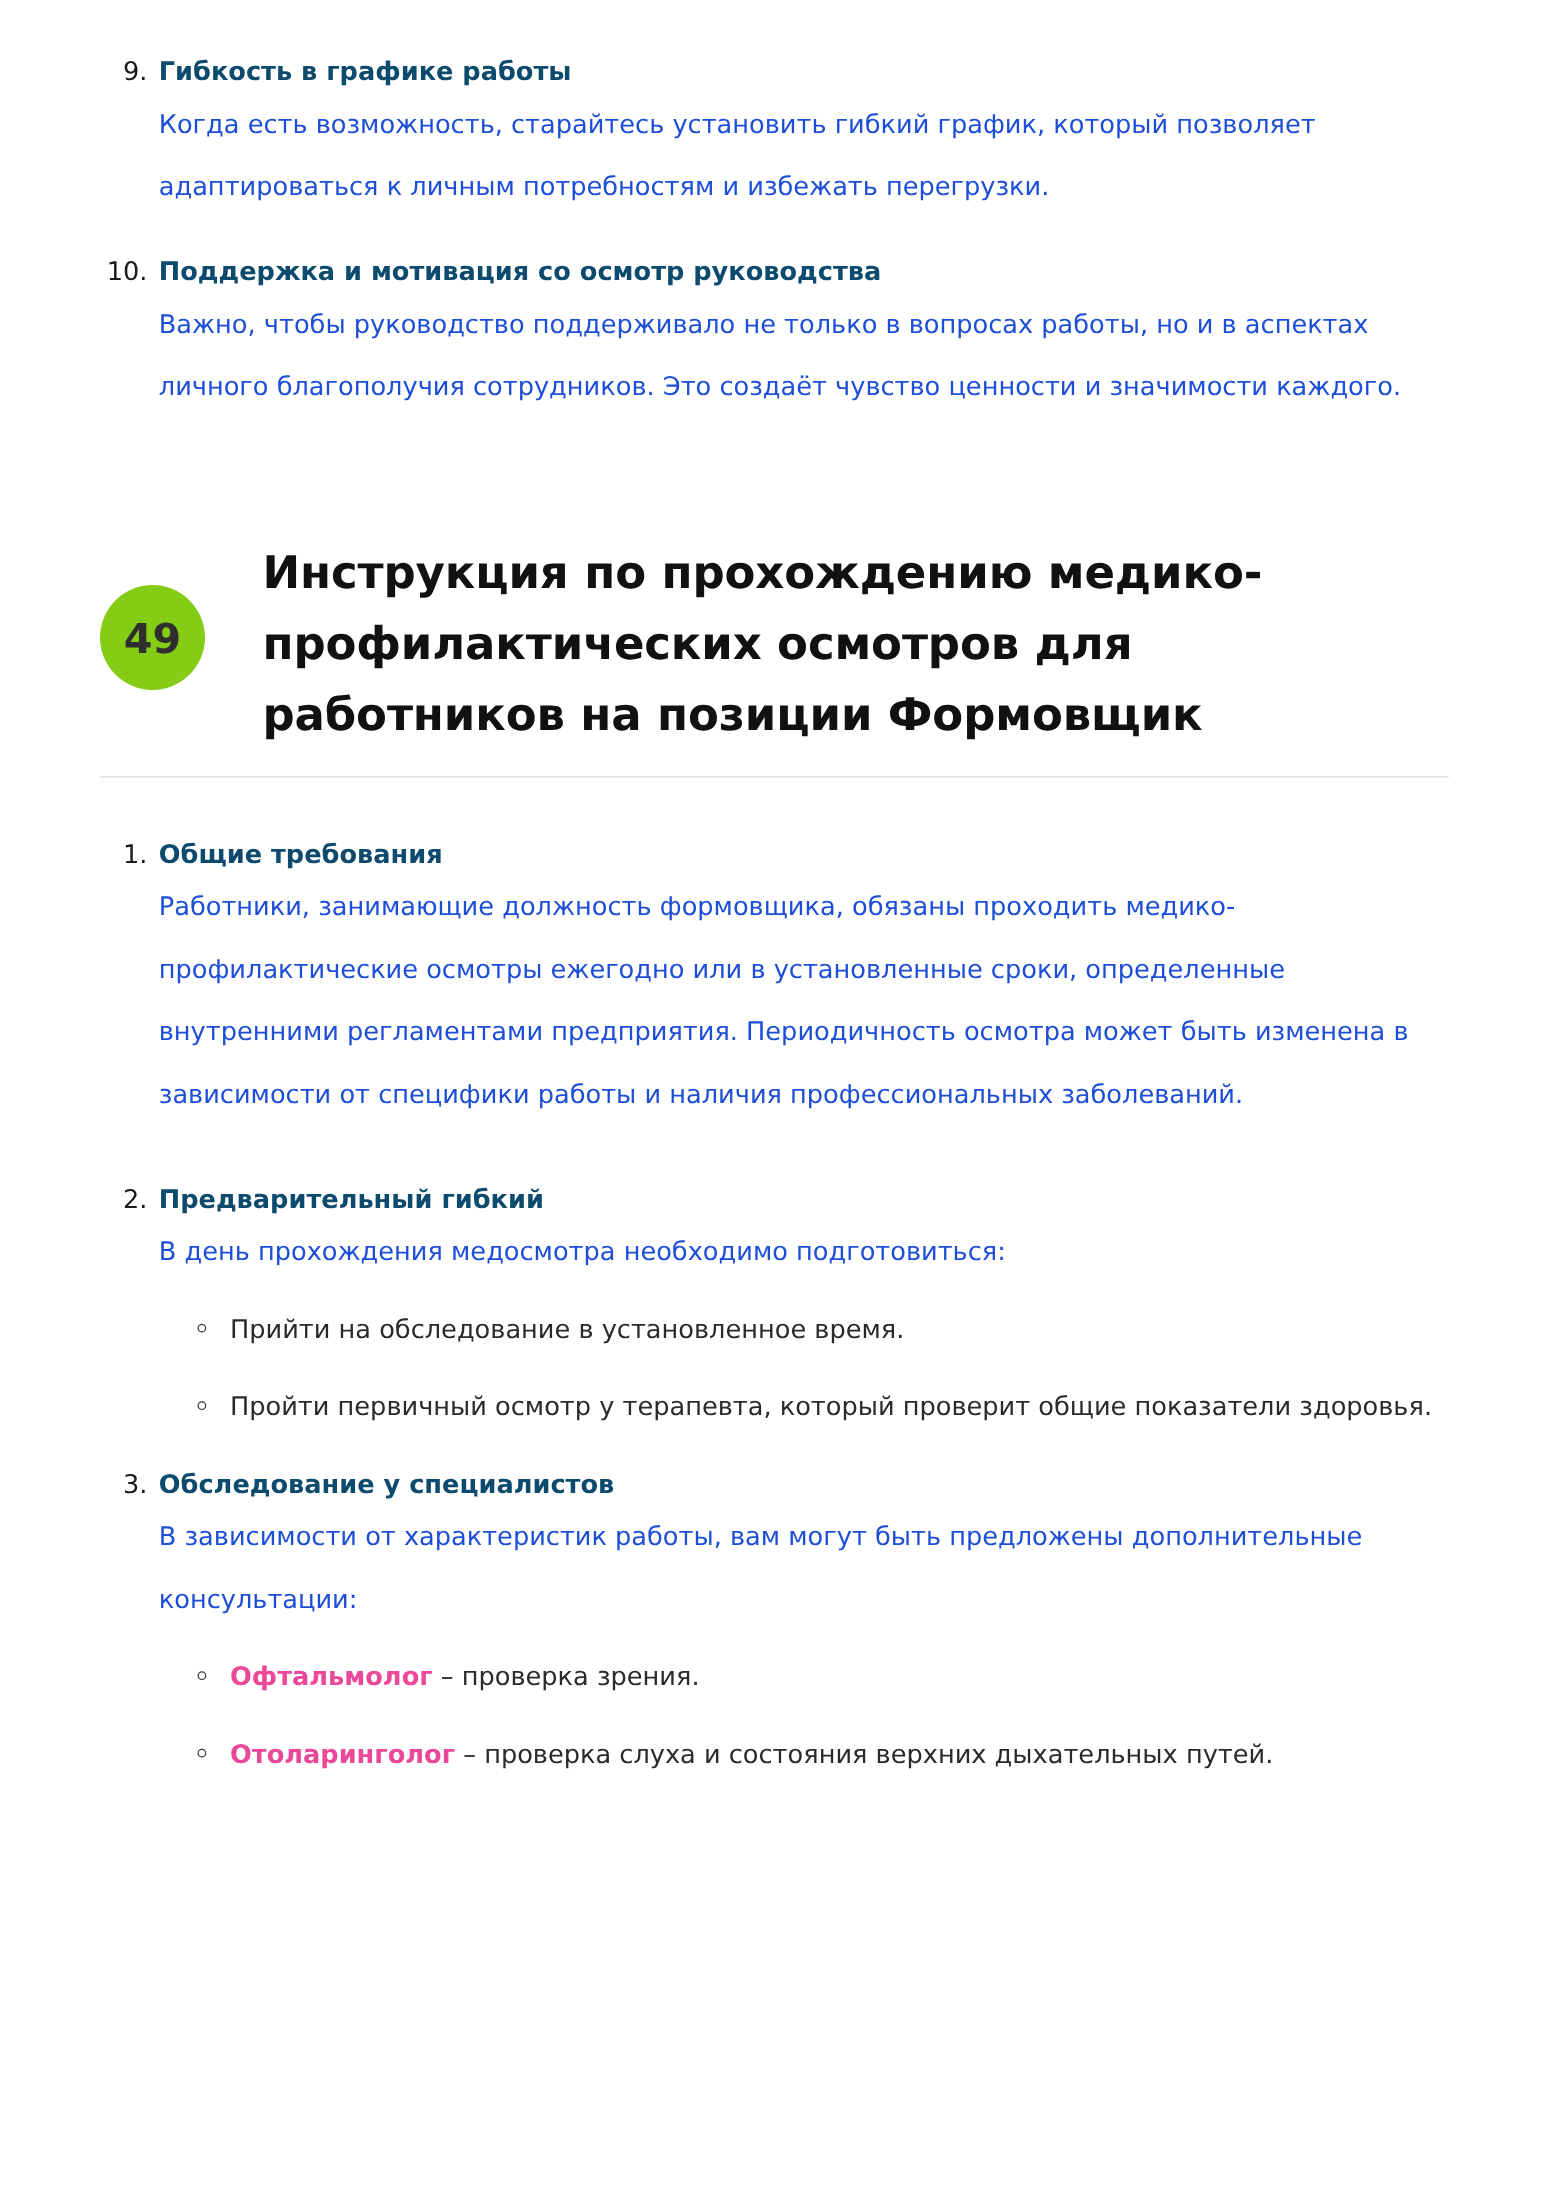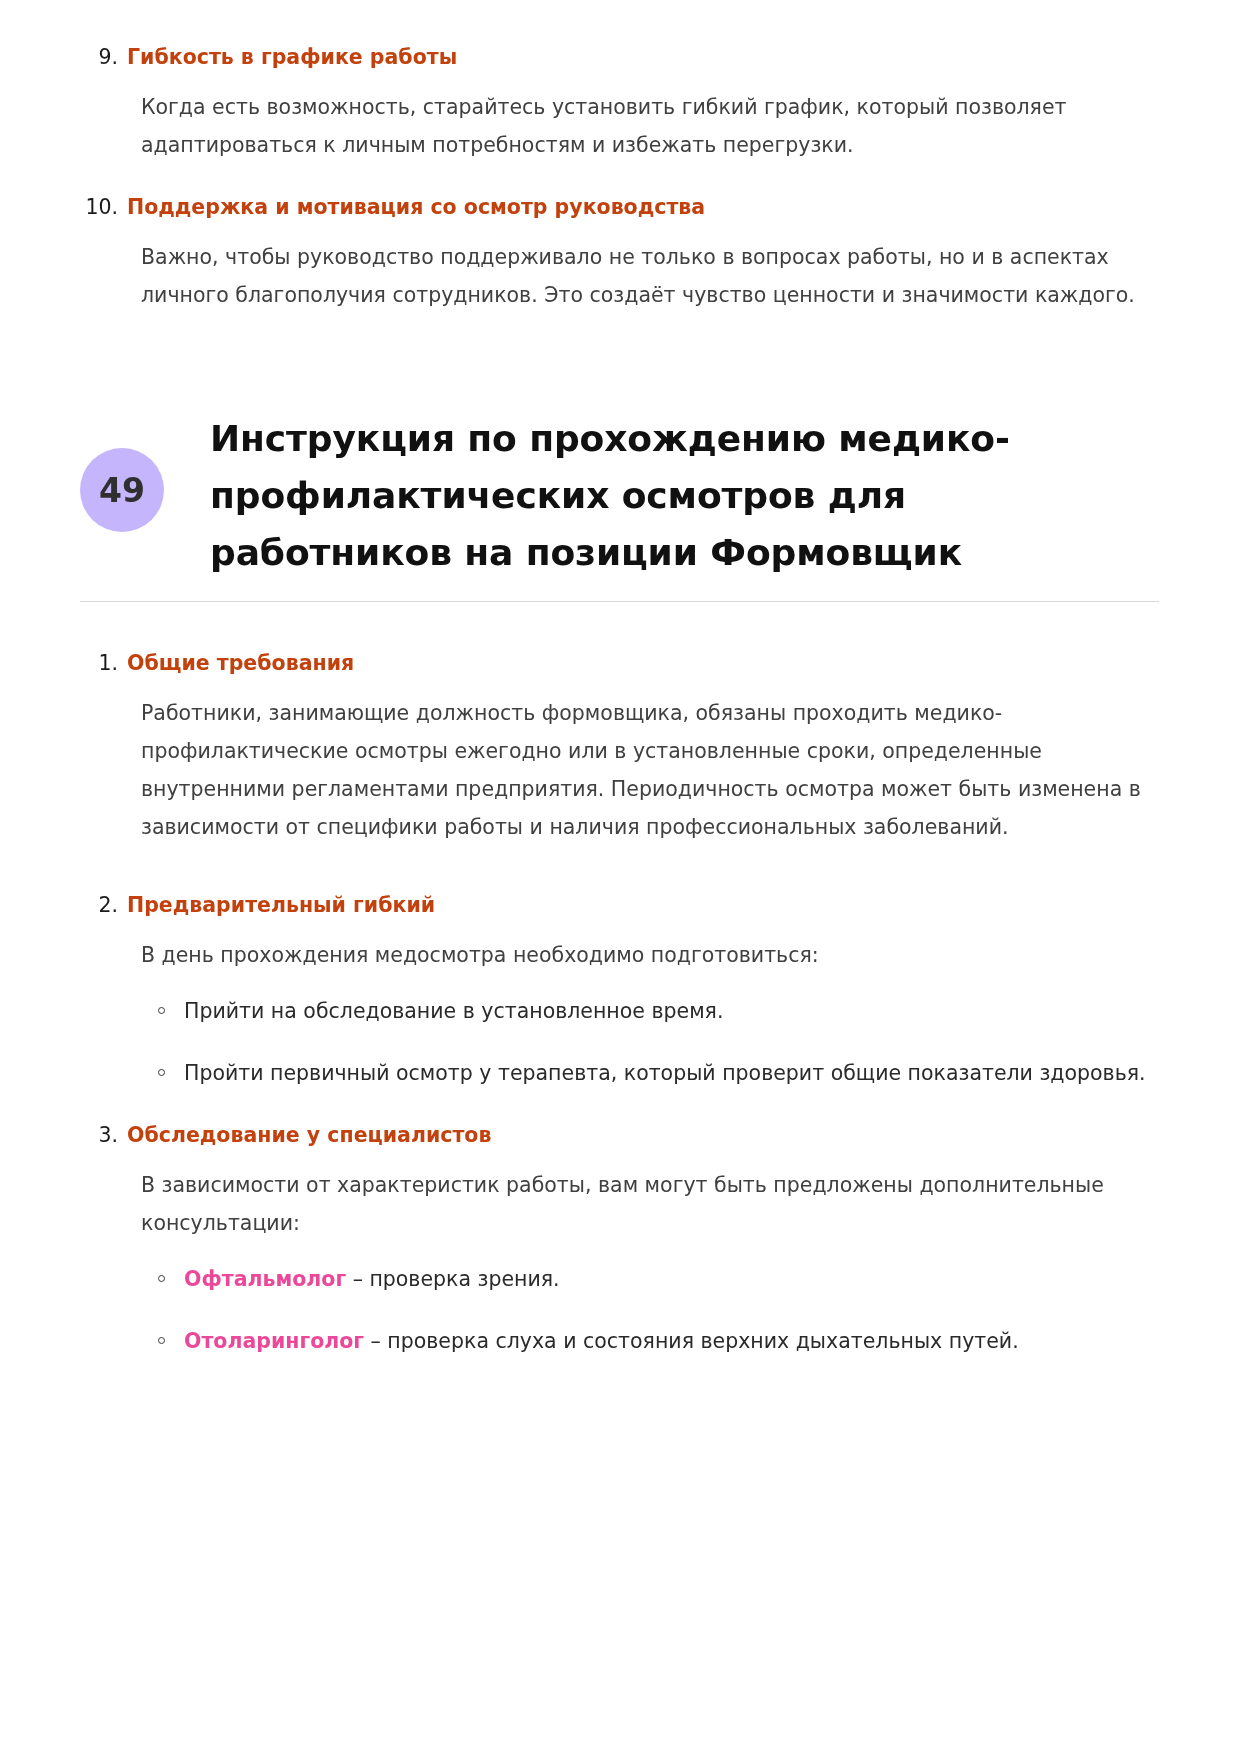--- a/index.html
+++ b/index.html
@@ -41,28 +41,28 @@
     width: 38px;
     text-align: right;
     font-size: 20.5px;
     line-height: 34px;
     color: #1b1b1b;
   }
   .ol-title {
     font-size: 20.5px;
     line-height: 34px;
     font-weight: 700;
-    color: #c2410c;
+    color: #0c4a6e;
     margin: 0;
   }
   .ol-text {
     font-size: 20.5px;
-    line-height: 38px;
-    color: #404040;
-    margin: 14px;
+    line-height: 50px;
+    color: #1d4ed8;
+    margin: 0;
   }
 
   
   .ul-block {
     margin: 18px 0 0 0;
     padding: 0 0 0 57px;
     list-style: none;
   }
   .ul-item {
     position: relative;
@@ -91,21 +91,21 @@
     margin: 96px 0 0 0;
     min-height: 150px;
   }
   .badge {
     position: absolute;
     left: 0;
     top: 38px;
     width: 84px;
     height: 84px;
     border-radius: 50%;
-    background: #c4b5fd;
+    background: #84cc16;
     display: flex;
     align-items: center;
     justify-content: center;
     font-size: 33px;
     font-weight: 700;
     color: #2f2f2f;
   }
   .section-title {
     margin: 0;
     padding: 0 0 0 130px;

